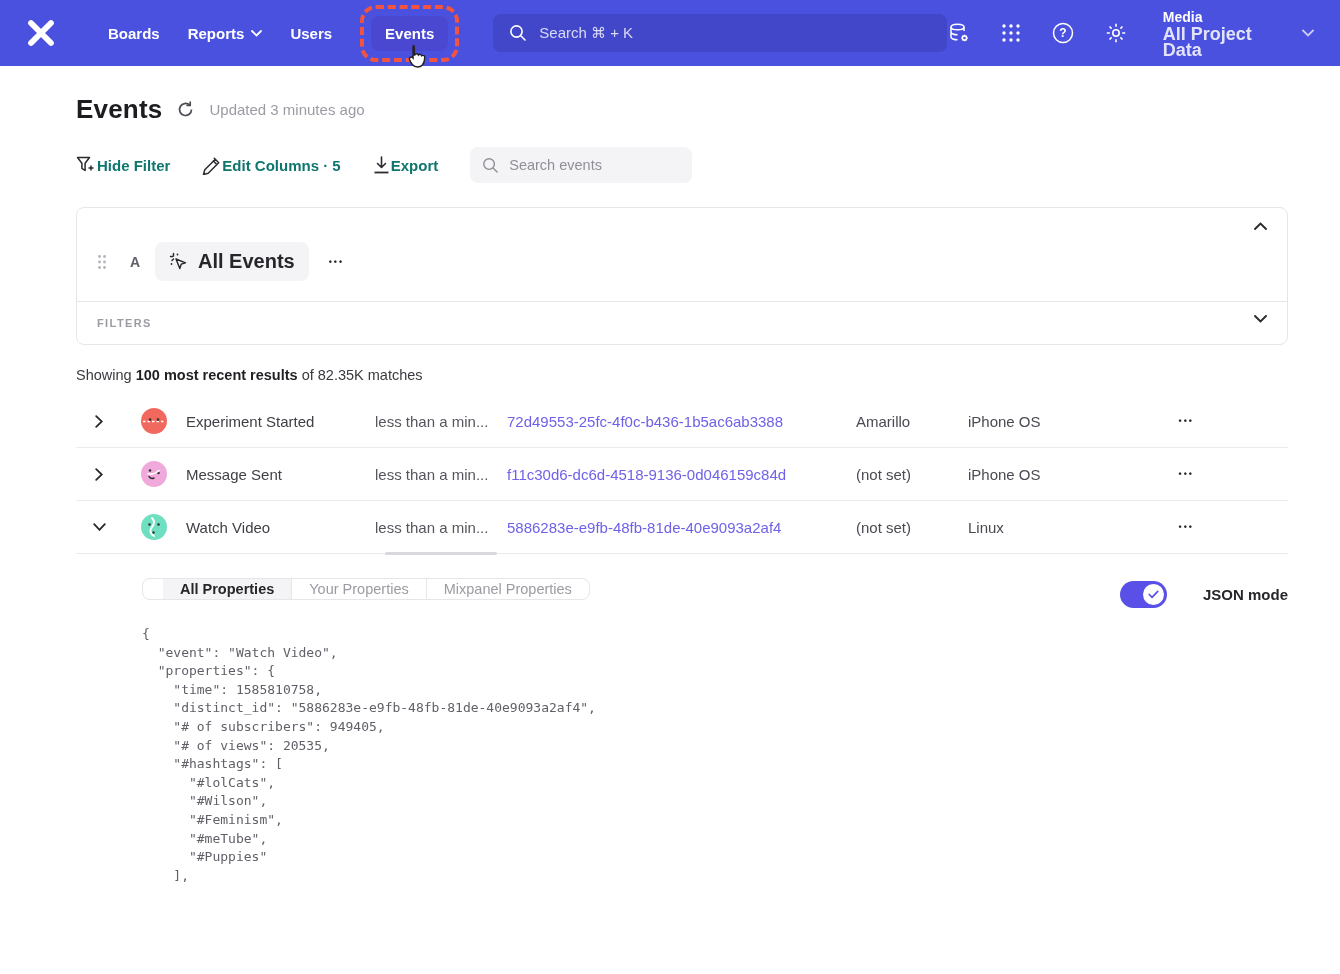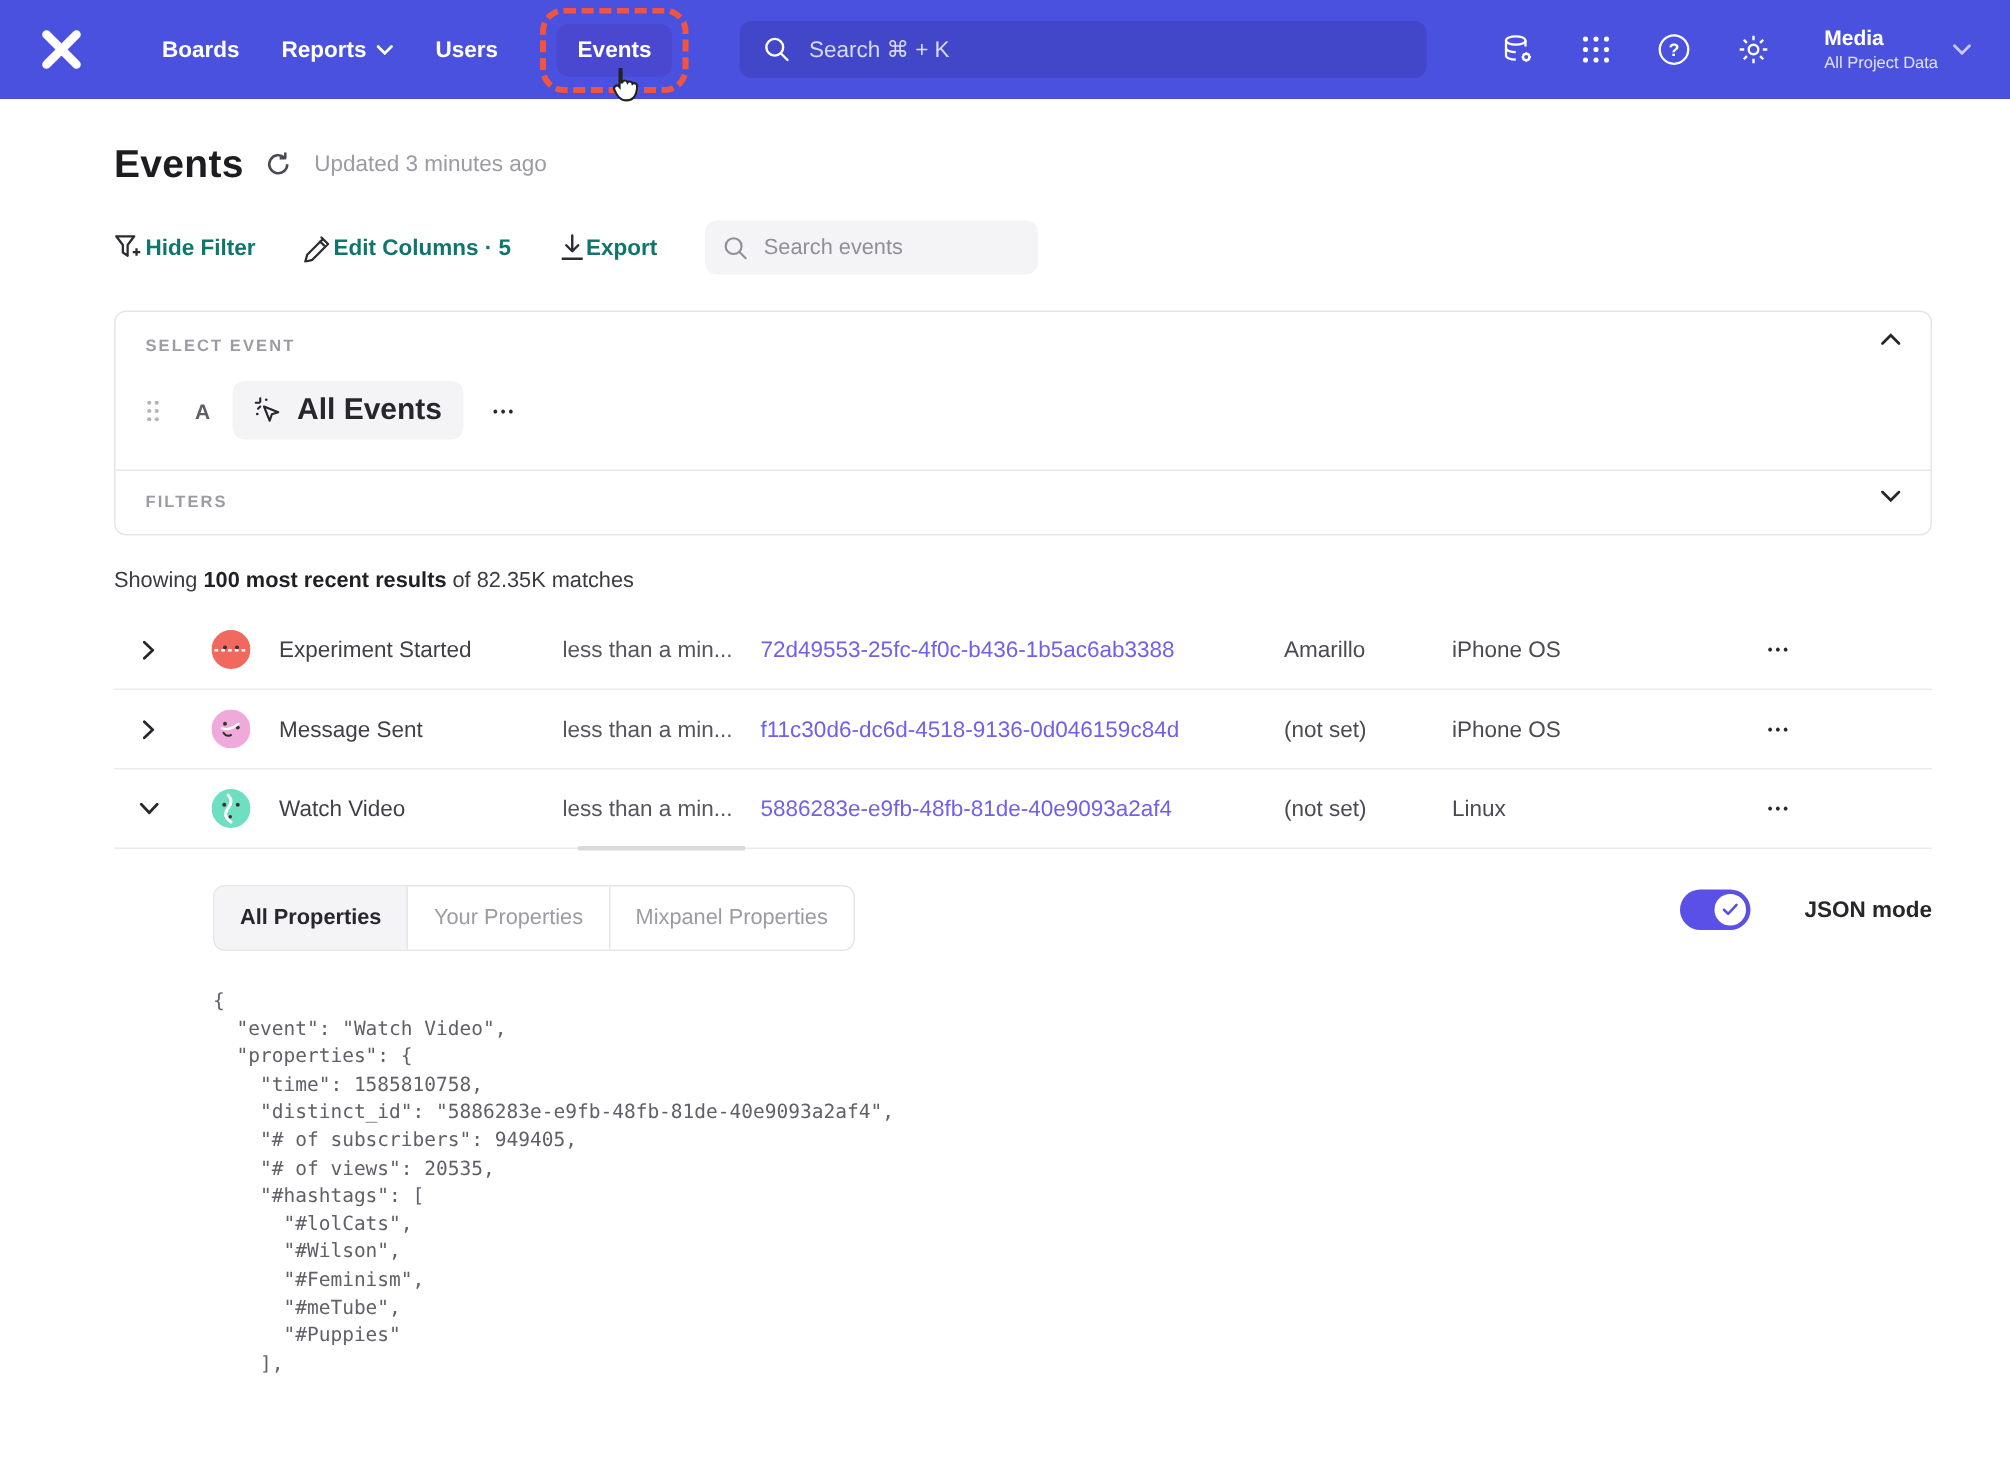--- a/index.html
+++ b/index.html
@@ -27,21 +27,21 @@
   .nav-items{display:flex;align-items:center;}
   .nav-item{color:#fff;font-size:15px;font-weight:600;padding:9px 14px;border-radius:8px;display:flex;align-items:center;gap:7px;cursor:pointer;}
   .events-wrap{position:relative;margin-left:14px;padding:7px;border:4px dashed var(--accent-red);border-radius:16px;}
   .events-btn{background:var(--nav-btn);}
   .cursor-hand{position:absolute;right:28px;bottom:-12px;}
   .nav-search{width:458px;height:38px;background:var(--nav-dark);border-radius:8px;display:flex;align-items:center;gap:12px;padding:0 16px;margin-left:34px;color:#D8DAF6;font-size:15px;cursor:text;}
   .nav-right{margin-left:auto;display:flex;align-items:center;gap:29px;}
   .nav-icon{cursor:pointer;}
   .project{display:flex;align-items:center;gap:10px;cursor:pointer;margin-left:6px;}
   .project-name{font-size:14px;font-weight:700;color:#fff;line-height:18px;}
-  .project-sub{font-size:11px;font-weight:400;color:#E2E3FA;line-height:16px;}
+  .project-sub{font-size:18px;font-weight:700;color:#E2E3FA;line-height:16px;}
 
   
   .main{padding:0 52px 0 76px;}
   .title-row{display:flex;align-items:center;margin-top:28px;gap:14px;}
   .page-title{font-size:26px;font-weight:700;color:#1C1C21;letter-spacing:.2px;}
   .updated{font-size:15px;color:var(--muted);}
 
   .controls-row{display:flex;align-items:center;justify-content:space-between;margin-top:22px;}
   .segmented{display:flex;border:1px solid var(--border);border-radius:8px;overflow:hidden;height:36px;}
   .seg{display:flex;align-items:center;gap:8px;padding:0 15px;font-size:14.5px;color:#83838B;border-right:1px solid var(--border);cursor:pointer;white-space:nowrap;}
@@ -78,21 +78,21 @@
   .avatar{width:26px;height:26px;cursor:default;}
   .ename{color:#3F3F46;}
   .etime{color:#55555D;}
   .eid{color:var(--link);cursor:pointer;}
   .ecity,.eos{color:#4A4A52;}
   .row-actions{justify-self:end;margin-right:88px;cursor:pointer;}
   .hscroll{position:absolute;left:309px;bottom:-2px;width:112px;height:3px;background:#D9D9DD;border-radius:2px;}
 
   
   .detail{padding:24px 0 0 66px;position:relative;}
-  .tabs{display:inline-flex;border:1px solid var(--border);border-radius:8px;overflow:hidden;height:44px;}
+  .tabs{display:inline-flex;border:1px solid var(--border);border-radius:8px;overflow:hidden;height:22px;padding-left:20px;}
   .tab{display:flex;align-items:center;padding:0 17px;font-size:14.5px;color:var(--muted);border-right:1px solid var(--border);cursor:pointer;white-space:nowrap;}
   .tab:last-child{border-right:none;}
   .tab.active{background:var(--chip);color:var(--text);font-weight:700;}
   .json-mode{position:absolute;right:0;top:27px;display:flex;align-items:center;gap:36px;}
   .toggle{width:47px;height:27px;background:var(--toggle);border-radius:14px;position:relative;cursor:pointer;}
   .knob{position:absolute;right:3px;top:3px;width:21px;height:21px;background:#fff;border-radius:50%;display:flex;align-items:center;justify-content:center;}
   .json-label{font-size:15px;font-weight:600;color:var(--text);}
   .code{margin-top:25px;font-family:"DejaVu Sans Mono","Liberation Mono",monospace;font-size:13px;line-height:18.6px;color:var(--code);white-space:pre;}
 </style>
 </head>
@@ -241,21 +241,20 @@
               <path d="M12 12l4 4" stroke="#8F8F97" stroke-width="1.5" stroke-linecap="round"></path>
             </svg>
           </span>
         <span>Search events</span>
       </span>
     </div>
   </div>
 
   <section class="card">
     <div class="card-section">
-      <div class="card-label">SELECT EVENT</div>
       <span class="collapse-btn">
           <svg width="13" height="8" viewBox="0 0 13 8">
             <path d="M1 7l5.5-5.5L12 7" stroke="#26262B" stroke-width="1.8" fill="none" stroke-linecap="round"></path>
           </svg>
         </span>
       <div class="event-row">
         <span style="cursor:grab;">
             <svg width="10" height="16" viewBox="0 0 10 16" fill="#B3B3BA">
               <circle cx="2.5" cy="2.5" r="1.4"></circle>
               <circle cx="7.5" cy="2.5" r="1.4"></circle>

